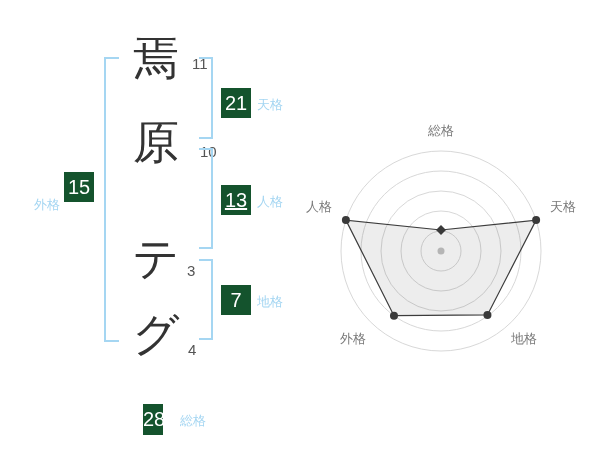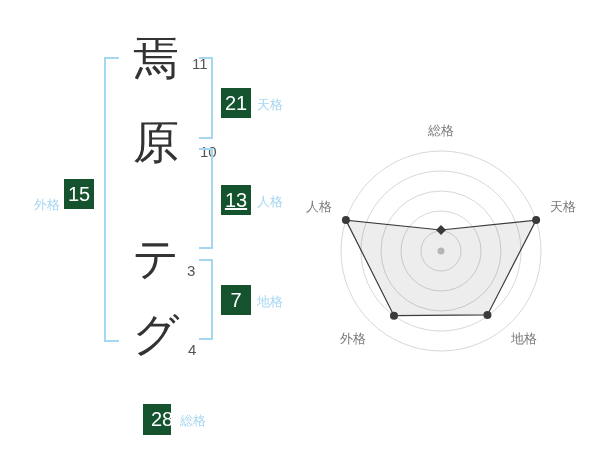--- a/index.html
+++ b/index.html
@@ -16,21 +16,21 @@
   .bracket-right{border-right:2px solid #a5d6f2;border-top:2px solid #a5d6f2;border-bottom:2px solid #a5d6f2;}
 </style>
 </head>
 <body>
 
 <div id="stage">
 
   <div class="abs bracket-left" style="left:104px;top:57px;width:13px;height:281px;"></div>
 
   <div class="abs badge-label" style="left:30px;top:196px;width:30px;text-align:right;">外格</div>
-  <div class="abs badge" style="left:64px;top:179px;">15</div>
+  <div class="abs badge" style="left:64px;top:172px;">15</div>
 
   <div class="abs char" style="left:128px;top:33px;">焉</div>
   <div class="abs char" style="left:128px;top:117px;">原</div>
   <div class="abs char" style="left:128px;top:233px;">テ</div>
   <div class="abs char" style="left:128px;top:309px;">グ</div>
 
   <div class="abs stroke-num" style="left:192px;top:55px;">11</div>
   <div class="abs stroke-num" style="left:184px;top:143px;margin-left:16px;">10</div>
   <div class="abs stroke-num" style="left:187px;top:262px;">3</div>
   <div class="abs stroke-num" style="left:188px;top:341px;">4</div>
@@ -41,21 +41,21 @@
 
   <div class="abs badge" style="left:221px;top:88px;">21</div>
   <div class="abs badge-label" style="left:257px;top:96px;">天格</div>
 
   <div class="abs badge" style="left:221px;top:185px;text-decoration:underline;">13</div>
   <div class="abs badge-label" style="left:257px;top:193px;">人格</div>
 
   <div class="abs badge" style="left:221px;top:285px;">7</div>
   <div class="abs badge-label" style="left:257px;top:293px;">地格</div>
 
-  <div class="abs badge" style="left:143px;top:404px;width:20px;height:31px;line-height:31px;padding-left:8px;">28</div>
+  <div class="abs badge" style="left:143px;top:404px;width:20px;height:31px;line-height:31px;">28</div>
   <div class="abs badge-label" style="left:180px;top:412px;">総格</div>
 
   <svg id="radar-svg" class="abs" style="left:301px;top:111px;" width="280" height="260" viewBox="0 0 280 260" xmlns="http://www.w3.org/2000/svg">
       <circle cx="140" cy="140" r="20" fill="none" stroke="#d8d8d8" stroke-width="1"></circle>
       <circle cx="140" cy="140" r="40" fill="none" stroke="#d8d8d8" stroke-width="1"></circle>
       <circle cx="140" cy="140" r="60" fill="none" stroke="#d8d8d8" stroke-width="1"></circle>
       <circle cx="140" cy="140" r="80" fill="none" stroke="#d8d8d8" stroke-width="1"></circle>
       <circle cx="140" cy="140" r="100" fill="none" stroke="#d8d8d8" stroke-width="1"></circle>
       <circle cx="140" cy="140" r="3.5" fill="#c3c3c3"></circle>
       <polygon points="140,119 235.10565162951536,109.09830056250526 186.43503493110538,203.91234255562085 92.97717981660216,204.72135954999578 44.89434837048465,109.09830056250523" fill="rgba(0,0,0,0.07)" stroke="#3c3c3c" stroke-width="1.2"></polygon>

